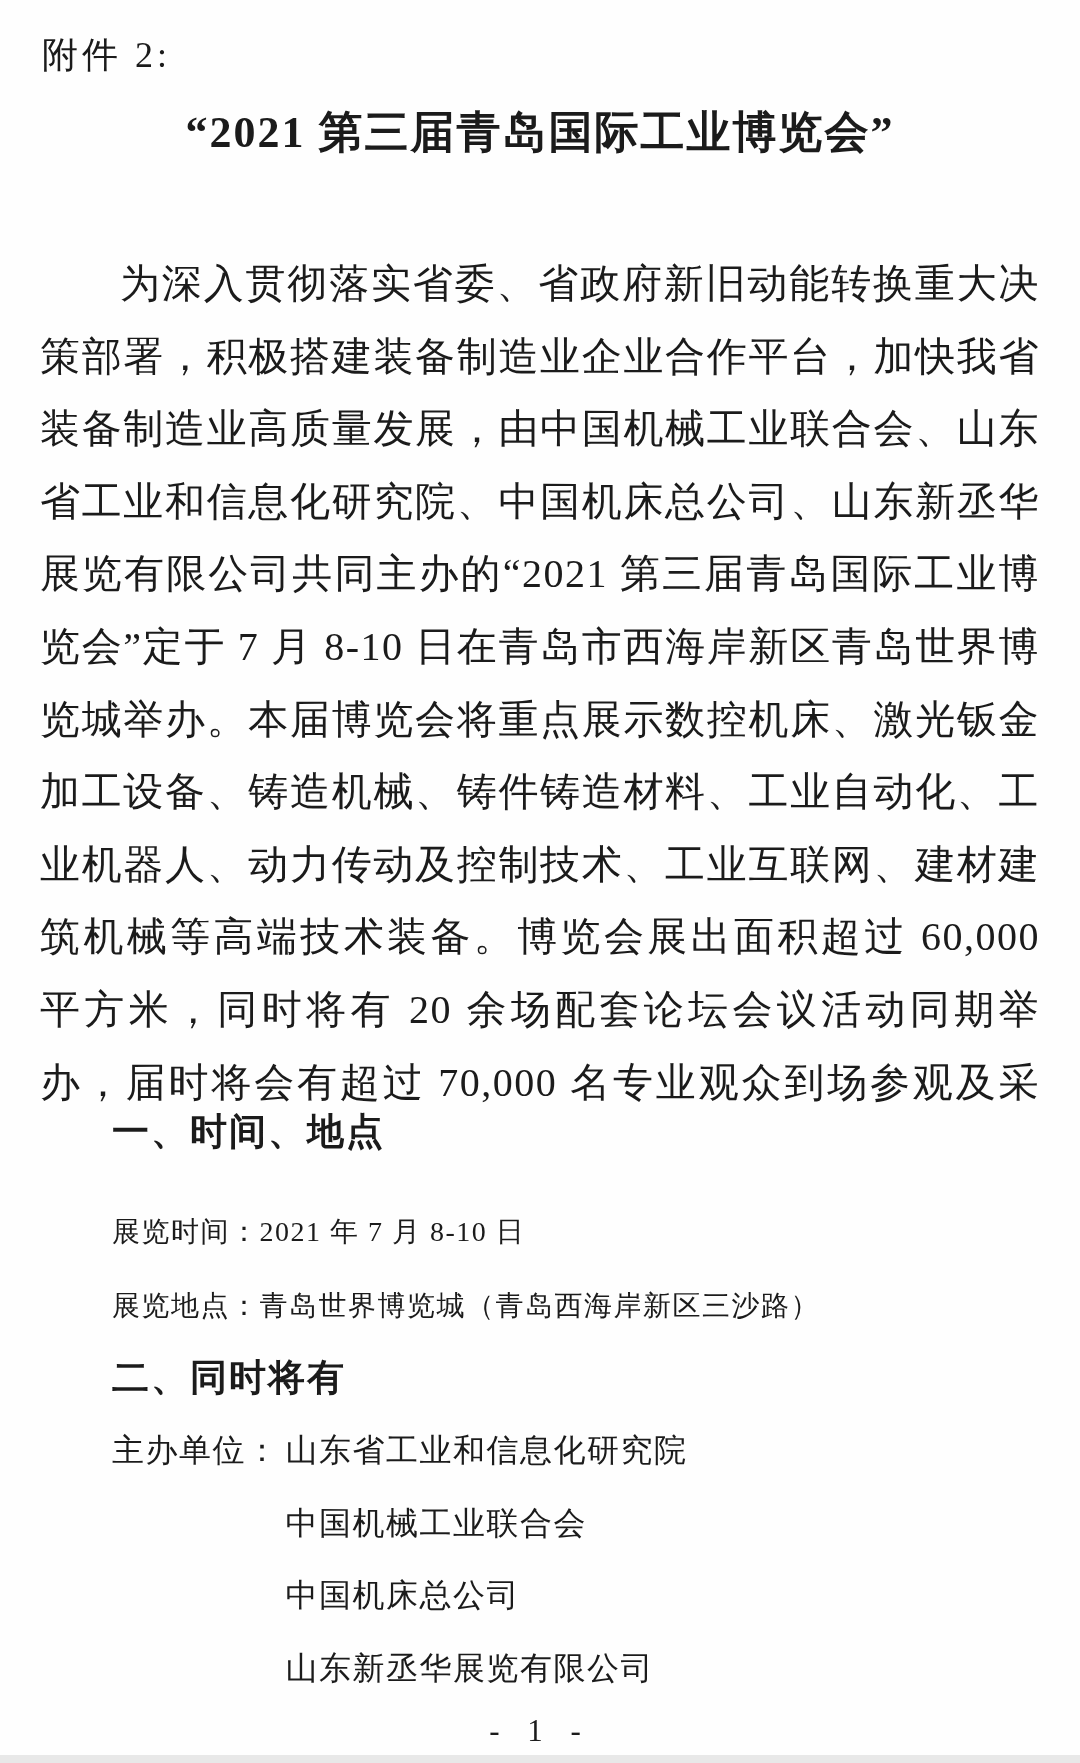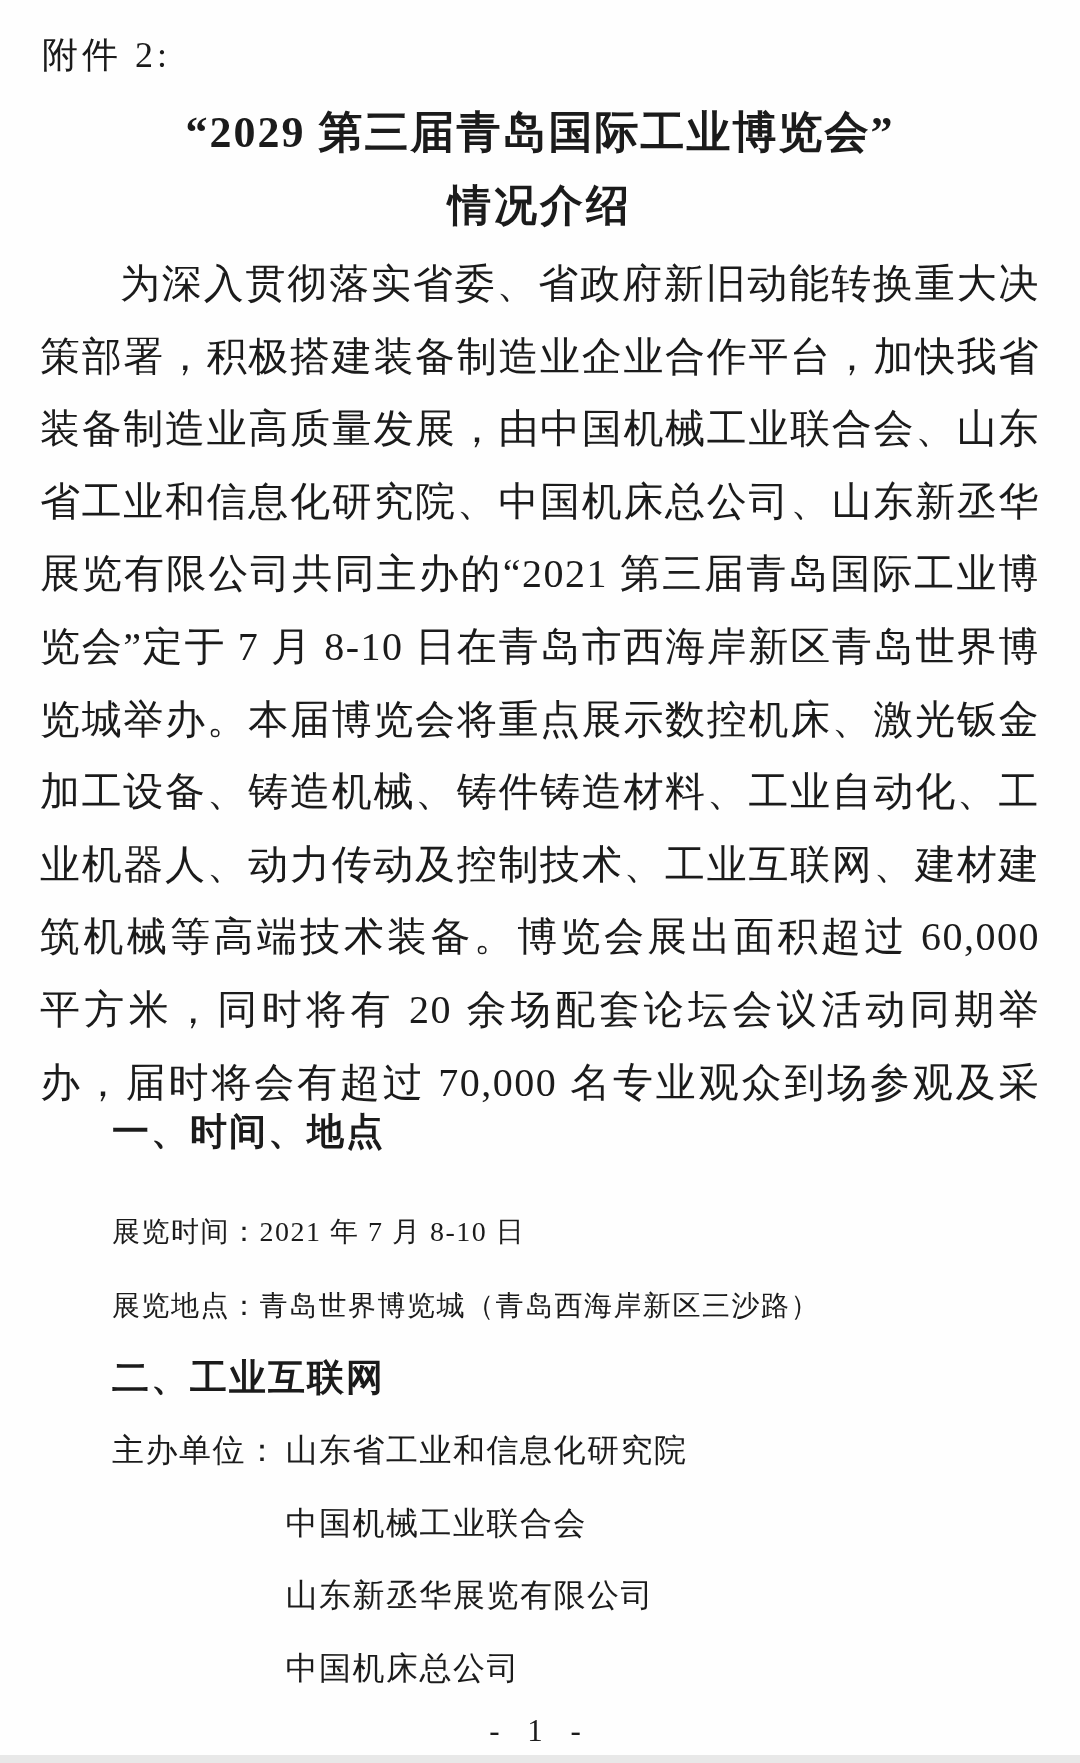--- a/index.html
+++ b/index.html
@@ -109,39 +109,38 @@
     letter-spacing: 10px;
   }
 </style>
 </head>
 <body>
 
 <div class="page">
 
   <div class="attachment-label">附件 2:</div>
 
-  <div class="doc-title">“2029 第三届青岛国际工业博览会”</div>
+  <div class="doc-title">“2021 第三届青岛国际工业博览会”</div>
 
-  <div class="doc-subtitle">情况介绍</div>
 
   <div class="intro-paragraph">为深入贯彻落实省委、省政府新旧动能转换重大决策部署，积极搭建装备制造业企业合作平台，加快我省装备制造业高质量发展，由中国机械工业联合会、山东省工业和信息化研究院、中国机床总公司、山东新丞华展览有限公司共同主办的“2021 第三届青岛国际工业博览会”定于 7 月 8-10 日在青岛市西海岸新区青岛世界博览城举办。本届博览会将重点展示数控机床、激光钣金加工设备、铸造机械、铸件铸造材料、工业自动化、工业机器人、动力传动及控制技术、工业互联网、建材建筑机械等高端技术装备。博览会展出面积超过 60,000 平方米，同时将有 20 余场配套论坛会议活动同期举办，届时将会有超过 70,000 名专业观众到场参观及采购。现将本届博览会的相关情况通知如下：</div>
 
   <div class="section-heading heading-1">一、时间、地点</div>
 
   <div class="detail-line line-time">展览时间：2021 年 7 月 8-10 日</div>
 
   <div class="detail-line line-place">展览地点：青岛世界博览城（青岛西海岸新区三沙路）</div>
 
-  <div class="section-heading heading-2">二、工业互联网</div>
+  <div class="section-heading heading-2">二、同时将有</div>
 
   <div class="org-block">
     <span class="org-label">主办单位：</span>
     <div class="org-list">
       <div class="org-item">山东省工业和信息化研究院</div>
       <div class="org-item">中国机械工业联合会</div>
+      <div class="org-item">中国机床总公司</div>
       <div class="org-item">山东新丞华展览有限公司</div>
-      <div class="org-item">中国机床总公司</div>
     </div>
   </div>
 
   <div class="page-number">- 1 -</div>
 
 </div>
 
 </body></html>

